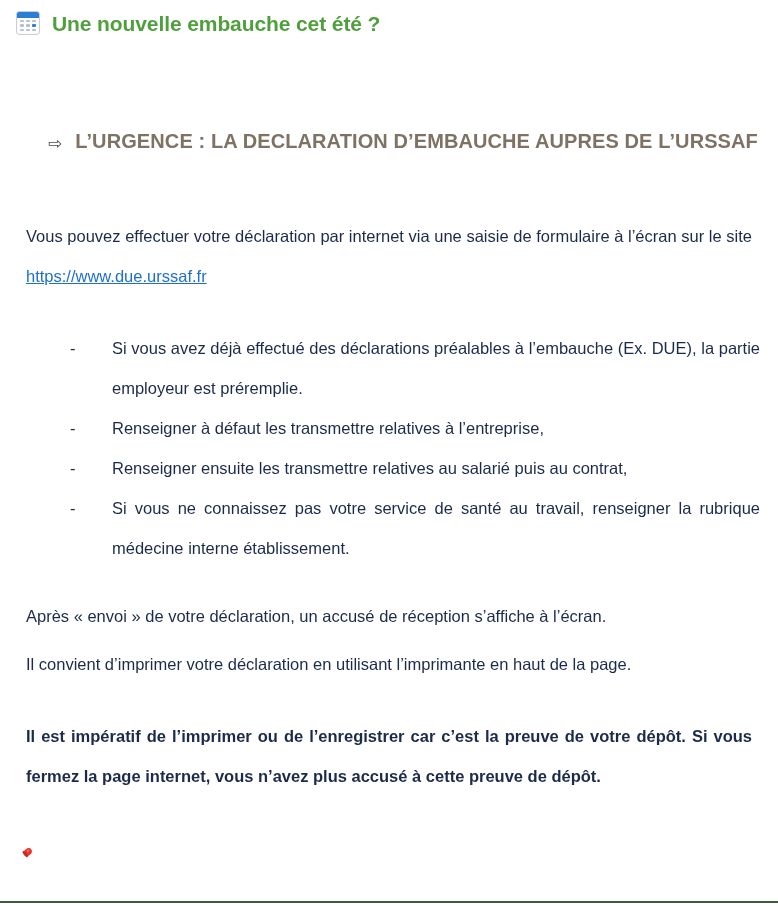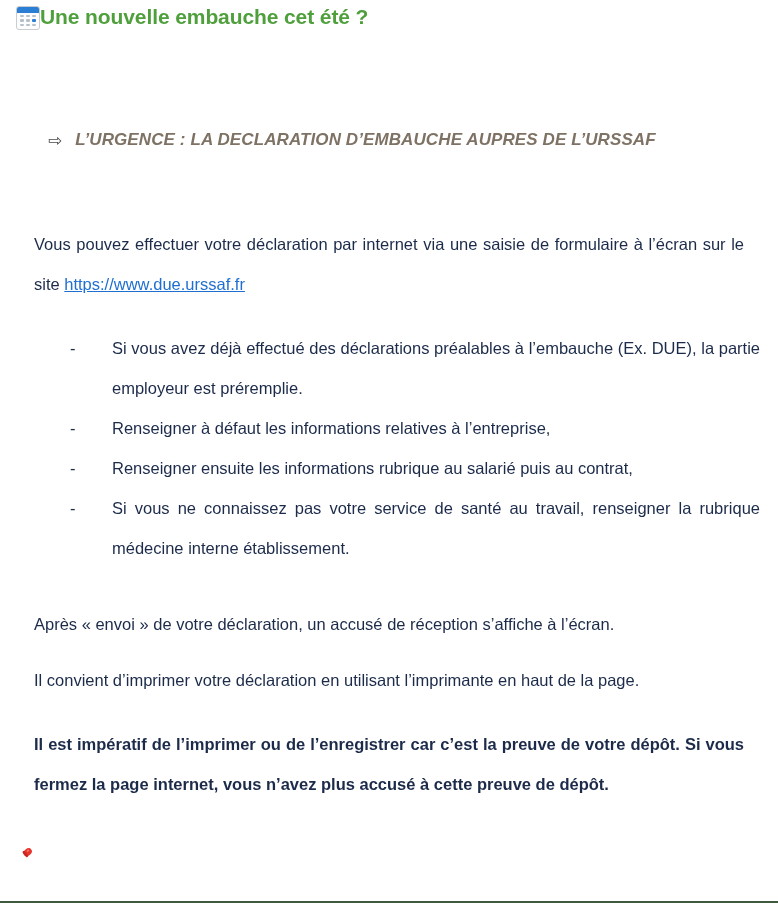--- a/index.html
+++ b/index.html
@@ -23,21 +23,22 @@
     height: 906px;
     box-sizing: border-box;
   }
 
   
   .title-row {
     position: absolute;
     left: 16px;
     top: 6px;
     display: flex;
-    align-items: flex-start;
+    align-items: center;
+    gap: 12px;
     height: 34px;
   }
   .cal-icon {
     width: 24px;
     height: 24px;
     position: relative;
     flex: 0 0 auto;
     border: 1px solid #c9ccd1;
     border-radius: 3px;
     background: #fdfdfd;
@@ -90,43 +91,42 @@
     white-space: nowrap;
   }
   .arrow-glyph {
     font-size: 17px;
     color: #4a4a4a;
     line-height: 1;
     position: relative;
     top: 1px;
   }
   .section-heading-text {
-    font-size: 17px;
+    font-size: 20px;
     font-weight: bold;
     color: #7e7265;
     letter-spacing: 0.1px;
-    font-style: italic;
   }
 
   
   .body-block {
     position: absolute;
     left: 18px;
     width: 742px;
     font-size: 16.5px;
     line-height: 40px;
     text-align: justify;
     text-justify: inter-word;
     color: #1c2b4a;
   }
   .body-block.nojust {
     text-align: left;
   }
   .body-block p {
-    margin: 16px;
+    margin: 8px;
   }
   .doc-link {
     color: #1f6fd0;
     text-decoration: underline;
   }
 
   
   .bullet-list {
     position: absolute;
     left: 70px;
@@ -223,26 +223,26 @@
 
   <div class="bullet-list" style="top: 328px;">
 
     <div class="bullet-item">
       <span class="bullet-dash">-</span>
       <span class="bullet-text">Si vous avez déjà effectué des déclarations préalables à l’embauche (Ex. DUE), la partie employeur est préremplie.</span>
     </div>
 
     <div class="bullet-item">
       <span class="bullet-dash">-</span>
-      <span class="bullet-text nojust">Renseigner à défaut les informations relatives à l’entreprise,</span>
-    </div>
-
-    <div class="bullet-item">
-      <span class="bullet-dash">-</span>
-      <span class="bullet-text nojust">Renseigner ensuite les informations rubrique au salarié puis au contrat,</span>
+      <span class="bullet-text nojust">Renseigner à défaut les transmettre relatives à l’entreprise,</span>
+    </div>
+
+    <div class="bullet-item">
+      <span class="bullet-dash">-</span>
+      <span class="bullet-text nojust">Renseigner ensuite les transmettre relatives au salarié puis au contrat,</span>
     </div>
 
     <div class="bullet-item">
       <span class="bullet-dash">-</span>
       <span class="bullet-text">Si vous ne connaissez pas votre service de santé au travail, renseigner la rubrique médecine interne établissement.</span>
     </div>
 
   </div>
 
   <div class="body-block nojust" style="top: 588px;">

